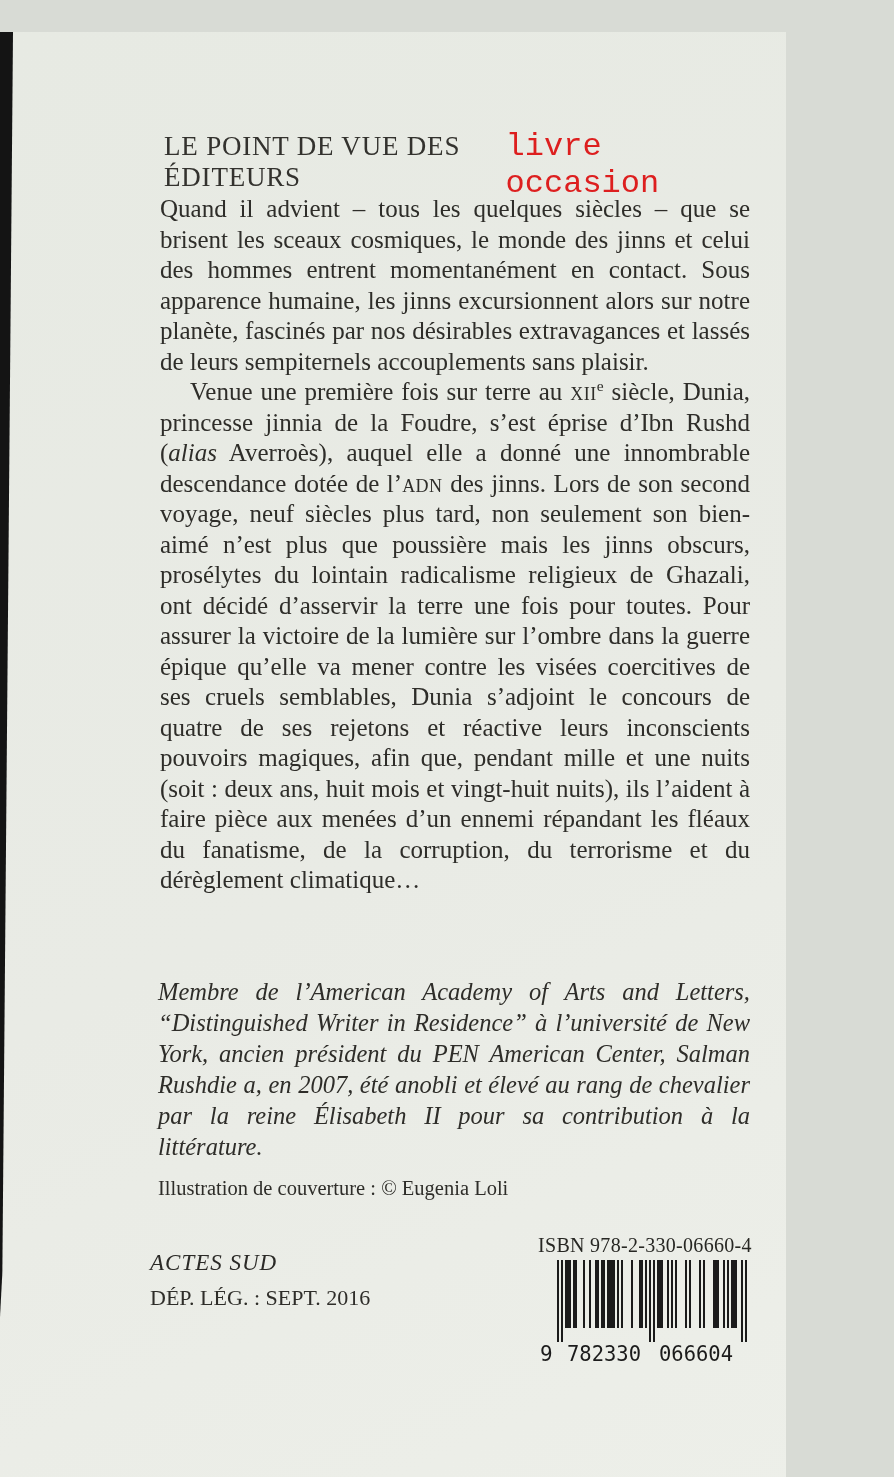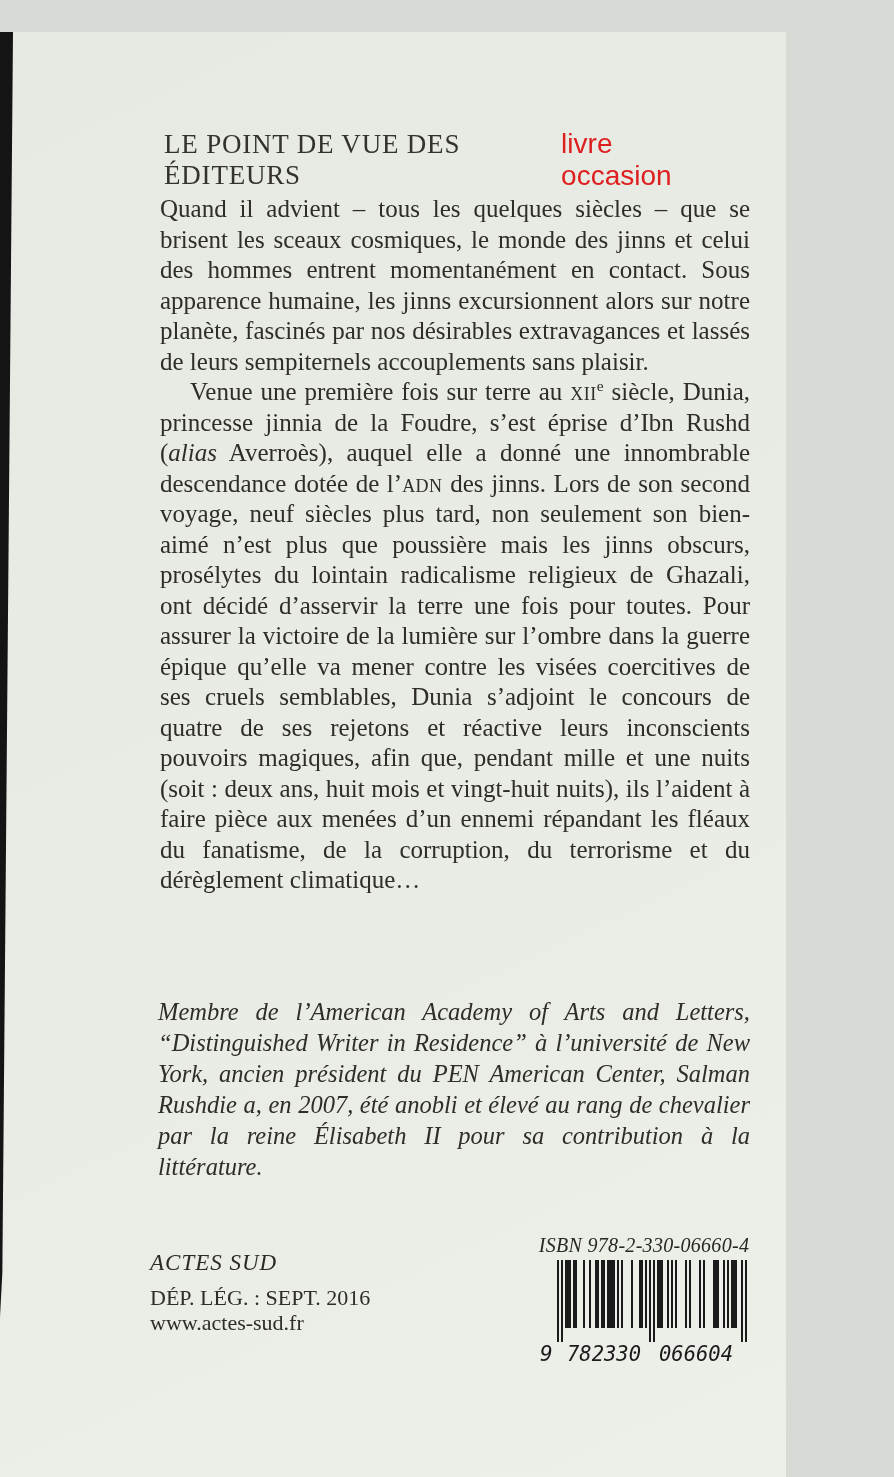--- a/index.html
+++ b/index.html
@@ -24,57 +24,56 @@
     clip-path: polygon(0 0, 100% 0, 18% 84%, 0 87%);
   }
   .header-row {
     position: absolute; top: 96px; left: 164px; right: 72px;
     display: flex; justify-content: space-between; align-items: baseline;
   }
   .editors-title {
     font-size: 27px; letter-spacing: 0.8px; color: #33322e;
   }
   .occasion-overlay {
-    font-family: Liberation Sans, sans-serif;
-    font-size: 28px;
+    font-family: Liberation Mono, monospace;
+    font-size: 32px;
   }
   .synopsis {
     position: absolute; top: 162px; left: 160px; width: 590px;
     font-size: 25px; line-height: 30.5px;
     text-align: justify;
   }
   .synopsis p { margin: 0; }
   .synopsis p.indent { text-indent: 30px; }
   .sc { font-variant: small-caps; letter-spacing: 0.5px; }
   .sup { vertical-align: super; font-size: 0.62em; line-height: 0; }
   .it { font-style: italic; }
   .bio {
-    position: absolute; top: 964px; left: 158px; width: 592px;
+    position: absolute; top: 944px; left: 158px; width: 592px;
     font-style: italic;
     font-size: 24.5px; line-height: 31px;
     text-align: justify;
   }
   .credit {
     position: absolute; top: 1145px; left: 158px;
     font-size: 20.5px;
   }
   .publisher {
     position: absolute; top: 1218px; left: 150px;
   }
   .publisher-name {
     font-style: italic; font-size: 23px; letter-spacing: 1px; color: #2b2a27;
   }
   .publisher-line {
-    font-size: 22px; line-height: 25px; color: #2e2d29;
+    font-size: 22px; line-height: 25px; color: #2e2d29; text-align: center;
   }
   .publisher-line.first { margin-top: 9px; }
   .isbn-block {
     position: absolute; top: 1202px; left: 538px; width: 212px;
     text-align: center;
-    font-style: italic;
   }
   .isbn-label {
     font-size: 20px; letter-spacing: 0.3px; white-space: nowrap; color: #272723;
   }
   .ean-barcode { margin-top: 3px; }
 </style>
 </head>
 <body>
 
 <div class="page">
@@ -85,25 +84,25 @@
     <div class="occasion-overlay" style="color: rgb(221, 31, 31);">livre occasion</div>
   </div>
 
   <div class="synopsis">
       <p><span>Quand il advient – tous les quelques siècles – que se brisent les sceaux cosmiques, le monde des jinns et celui des hommes entrent momentanément en contact. Sous apparence humaine, les jinns excursionnent alors sur notre planète, fascinés par nos désirables extravagances et lassés de leurs sempiternels accouplements sans plaisir.</span></p>
       <p class="indent"><span>Venue une première fois sur terre au </span><span class="sc">xii</span><span class="sup">e</span><span> siècle, Dunia, princesse jinnia de la Foudre, s’est éprise d’Ibn Rushd (</span><span class="it">alias</span><span> Averroès), auquel elle a donné une innombrable descendance dotée de l’</span><span class="sc">adn</span><span> des jinns. Lors de son second voyage, neuf siècles plus tard, non seulement son bien-aimé n’est plus que poussière mais les jinns obscurs, prosélytes du lointain radicalisme religieux de Ghazali, ont décidé d’asservir la terre une fois pour toutes. Pour assurer la victoire de la lumière sur l’ombre dans la guerre épique qu’elle va mener contre les visées coercitives de ses cruels semblables, Dunia s’adjoint le concours de quatre de ses rejetons et réactive leurs inconscients pouvoirs magiques, afin que, pendant mille et une nuits (soit : deux ans, huit mois et vingt-huit nuits), ils l’aident à faire pièce aux menées d’un ennemi répandant les fléaux du fanatisme, de la corruption, du terrorisme et du dérèglement climatique…</span></p>
     </div>
 
   <div class="bio">Membre de l’American Academy of Arts and Letters, “Distinguished Writer in Residence” à l’université de New York, ancien président du PEN American Center, Salman Rushdie a, en 2007, été anobli et élevé au rang de chevalier par la reine Élisabeth II pour sa contribution à la littérature.</div>
 
+  <div class="credit">Illustration de couverture : © Eugenia Loli</div>
 
   <div class="publisher">
     <div class="publisher-name">ACTES SUD</div>
     <div class="publisher-line first">DÉP. LÉG. : SEPT. 2016</div>
-    <div class="publisher-line">www.actes-sud.fr</div>
   </div>
 
   <div class="isbn-block">
     <div class="isbn-label">ISBN 978-2-330-06660-4</div>
     <div class="ean-barcode"><svg viewBox="-17 0 209 106" width="209" height="106">
           <rect x="0" y="0" width="2" height="82" fill="#1b1b1b"></rect>
           <rect x="4" y="0" width="2" height="82" fill="#1b1b1b"></rect>
           <rect x="8" y="0" width="2" height="68" fill="#1b1b1b"></rect>
           <rect x="10" y="0" width="2" height="68" fill="#1b1b1b"></rect>
           <rect x="12" y="0" width="2" height="68" fill="#1b1b1b"></rect>

